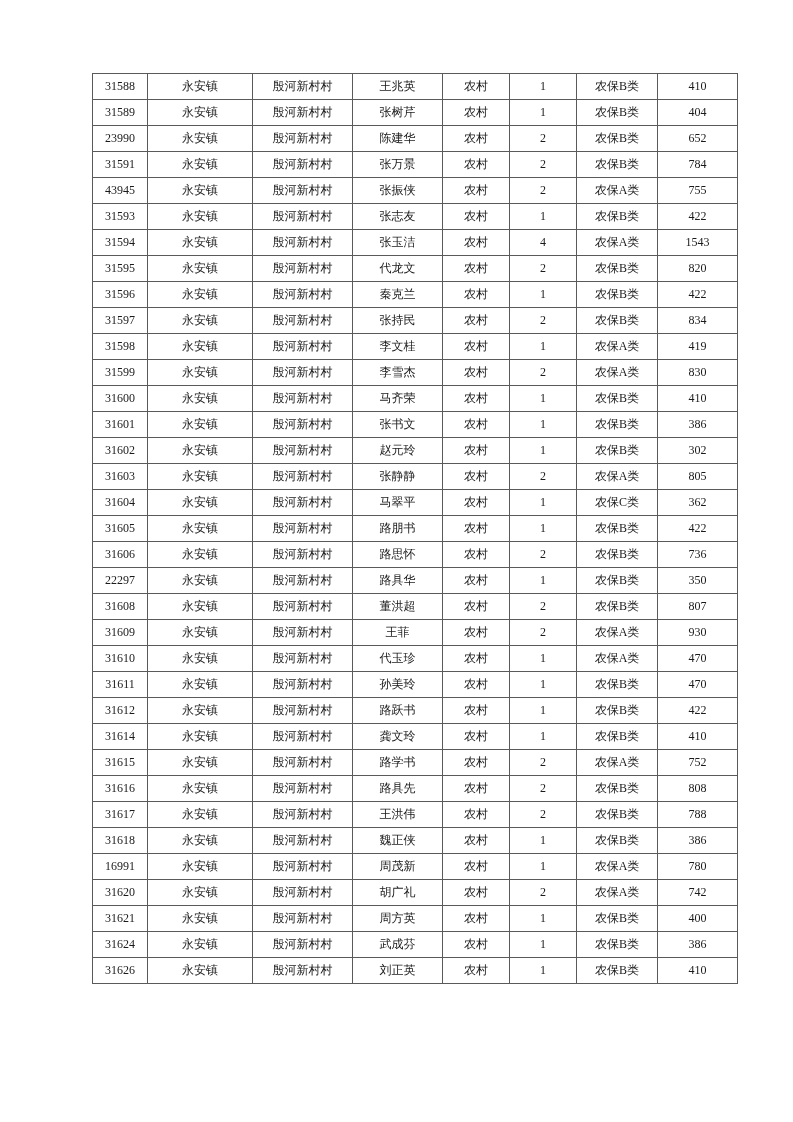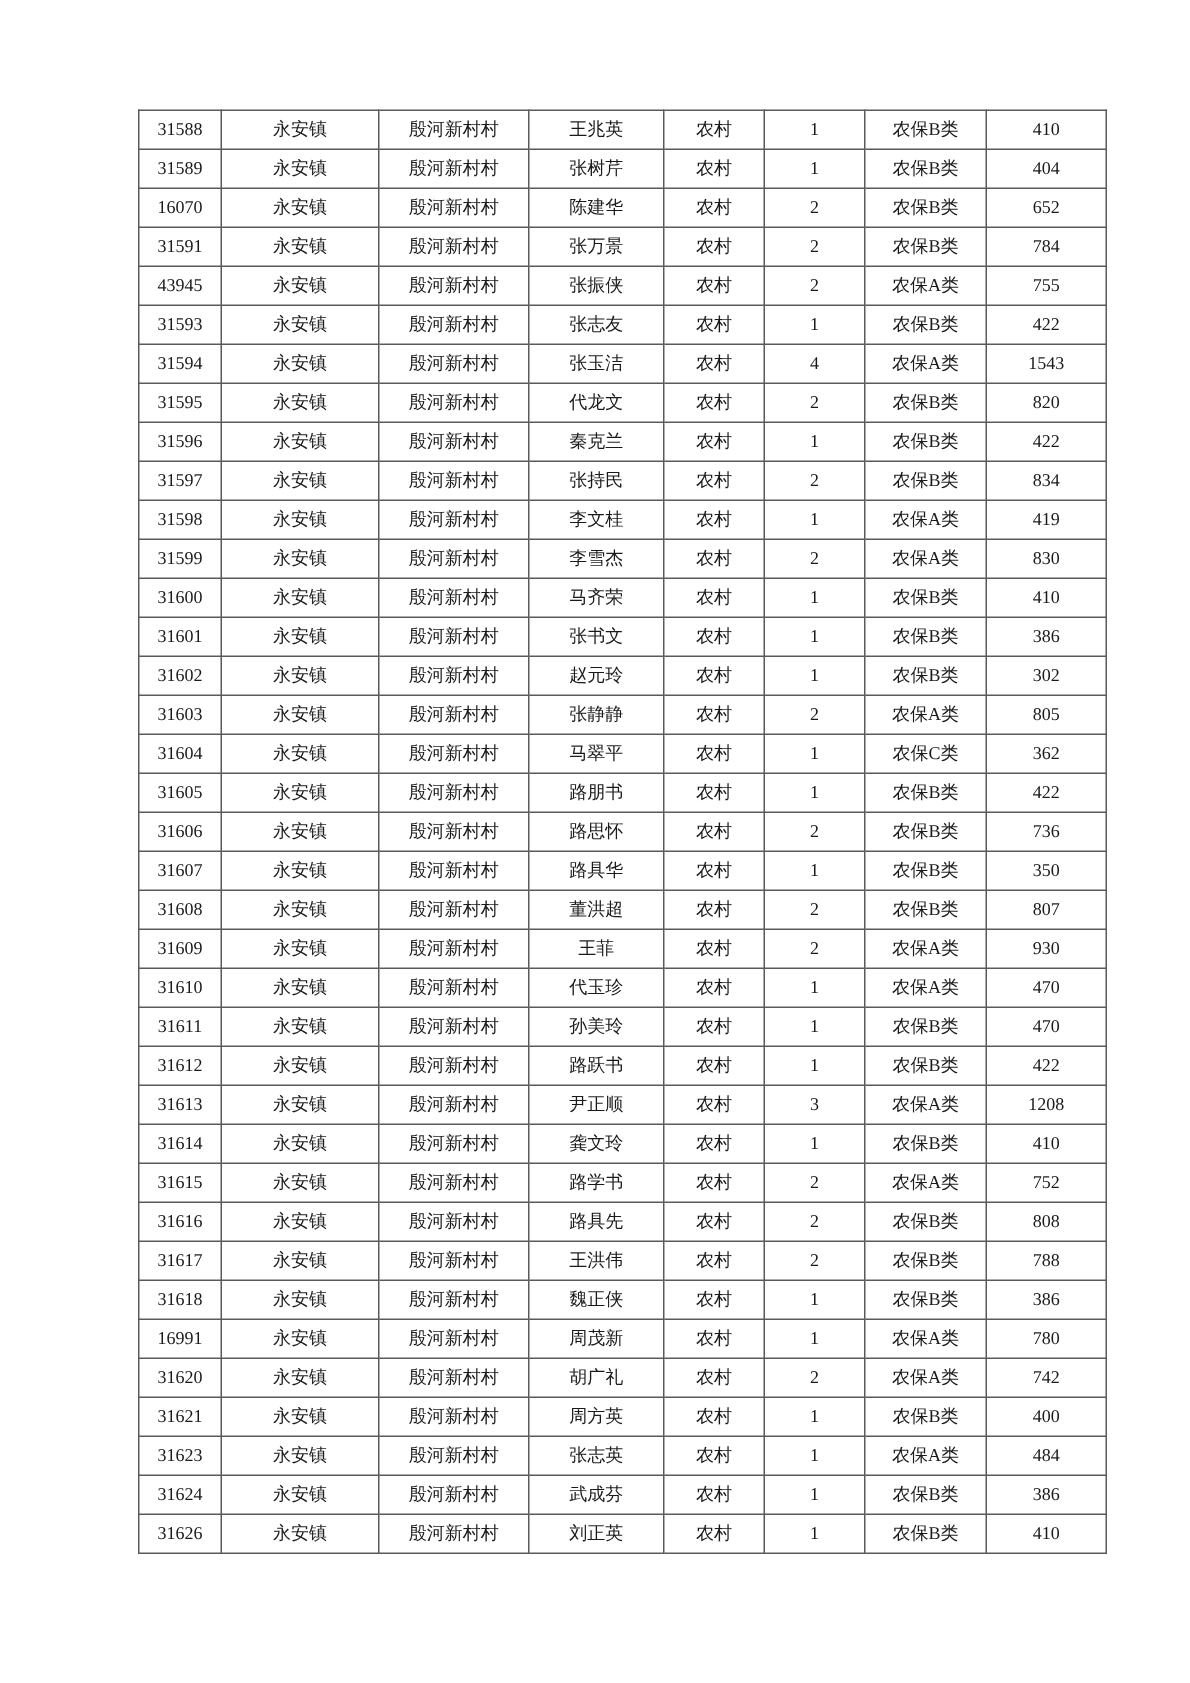--- a/index.html
+++ b/index.html
@@ -63,21 +63,21 @@
           <td class="col-0">31589</td>
           <td class="col-1">永安镇</td>
           <td class="col-2">殷河新村村</td>
           <td class="col-3">张树芹</td>
           <td class="col-4">农村</td>
           <td class="col-5">1</td>
           <td class="col-6">农保B类</td>
           <td class="col-7">404</td>
         </tr>
         <tr>
-          <td class="col-0">16070</td>
+          <td class="col-0">23990</td>
           <td class="col-1">永安镇</td>
           <td class="col-2">殷河新村村</td>
           <td class="col-3">陈建华</td>
           <td class="col-4">农村</td>
           <td class="col-5">2</td>
           <td class="col-6">农保B类</td>
           <td class="col-7">652</td>
         </tr>
         <tr>
           <td class="col-0">31591</td>
@@ -233,21 +233,21 @@
           <td class="col-0">31606</td>
           <td class="col-1">永安镇</td>
           <td class="col-2">殷河新村村</td>
           <td class="col-3">路思怀</td>
           <td class="col-4">农村</td>
           <td class="col-5">2</td>
           <td class="col-6">农保B类</td>
           <td class="col-7">736</td>
         </tr>
         <tr>
-          <td class="col-0">31607</td>
+          <td class="col-0">22297</td>
           <td class="col-1">永安镇</td>
           <td class="col-2">殷河新村村</td>
           <td class="col-3">路具华</td>
           <td class="col-4">农村</td>
           <td class="col-5">1</td>
           <td class="col-6">农保B类</td>
           <td class="col-7">350</td>
         </tr>
         <tr>
           <td class="col-0">31608</td>
@@ -293,30 +293,20 @@
           <td class="col-0">31612</td>
           <td class="col-1">永安镇</td>
           <td class="col-2">殷河新村村</td>
           <td class="col-3">路跃书</td>
           <td class="col-4">农村</td>
           <td class="col-5">1</td>
           <td class="col-6">农保B类</td>
           <td class="col-7">422</td>
         </tr>
         <tr>
-          <td class="col-0">31613</td>
-          <td class="col-1">永安镇</td>
-          <td class="col-2">殷河新村村</td>
-          <td class="col-3">尹正顺</td>
-          <td class="col-4">农村</td>
-          <td class="col-5">3</td>
-          <td class="col-6">农保A类</td>
-          <td class="col-7">1208</td>
-        </tr>
-        <tr>
           <td class="col-0">31614</td>
           <td class="col-1">永安镇</td>
           <td class="col-2">殷河新村村</td>
           <td class="col-3">龚文玲</td>
           <td class="col-4">农村</td>
           <td class="col-5">1</td>
           <td class="col-6">农保B类</td>
           <td class="col-7">410</td>
         </tr>
         <tr>
@@ -381,30 +371,20 @@
         </tr>
         <tr>
           <td class="col-0">31621</td>
           <td class="col-1">永安镇</td>
           <td class="col-2">殷河新村村</td>
           <td class="col-3">周方英</td>
           <td class="col-4">农村</td>
           <td class="col-5">1</td>
           <td class="col-6">农保B类</td>
           <td class="col-7">400</td>
-        </tr>
-        <tr>
-          <td class="col-0">31623</td>
-          <td class="col-1">永安镇</td>
-          <td class="col-2">殷河新村村</td>
-          <td class="col-3">张志英</td>
-          <td class="col-4">农村</td>
-          <td class="col-5">1</td>
-          <td class="col-6">农保A类</td>
-          <td class="col-7">484</td>
         </tr>
         <tr>
           <td class="col-0">31624</td>
           <td class="col-1">永安镇</td>
           <td class="col-2">殷河新村村</td>
           <td class="col-3">武成芬</td>
           <td class="col-4">农村</td>
           <td class="col-5">1</td>
           <td class="col-6">农保B类</td>
           <td class="col-7">386</td>

